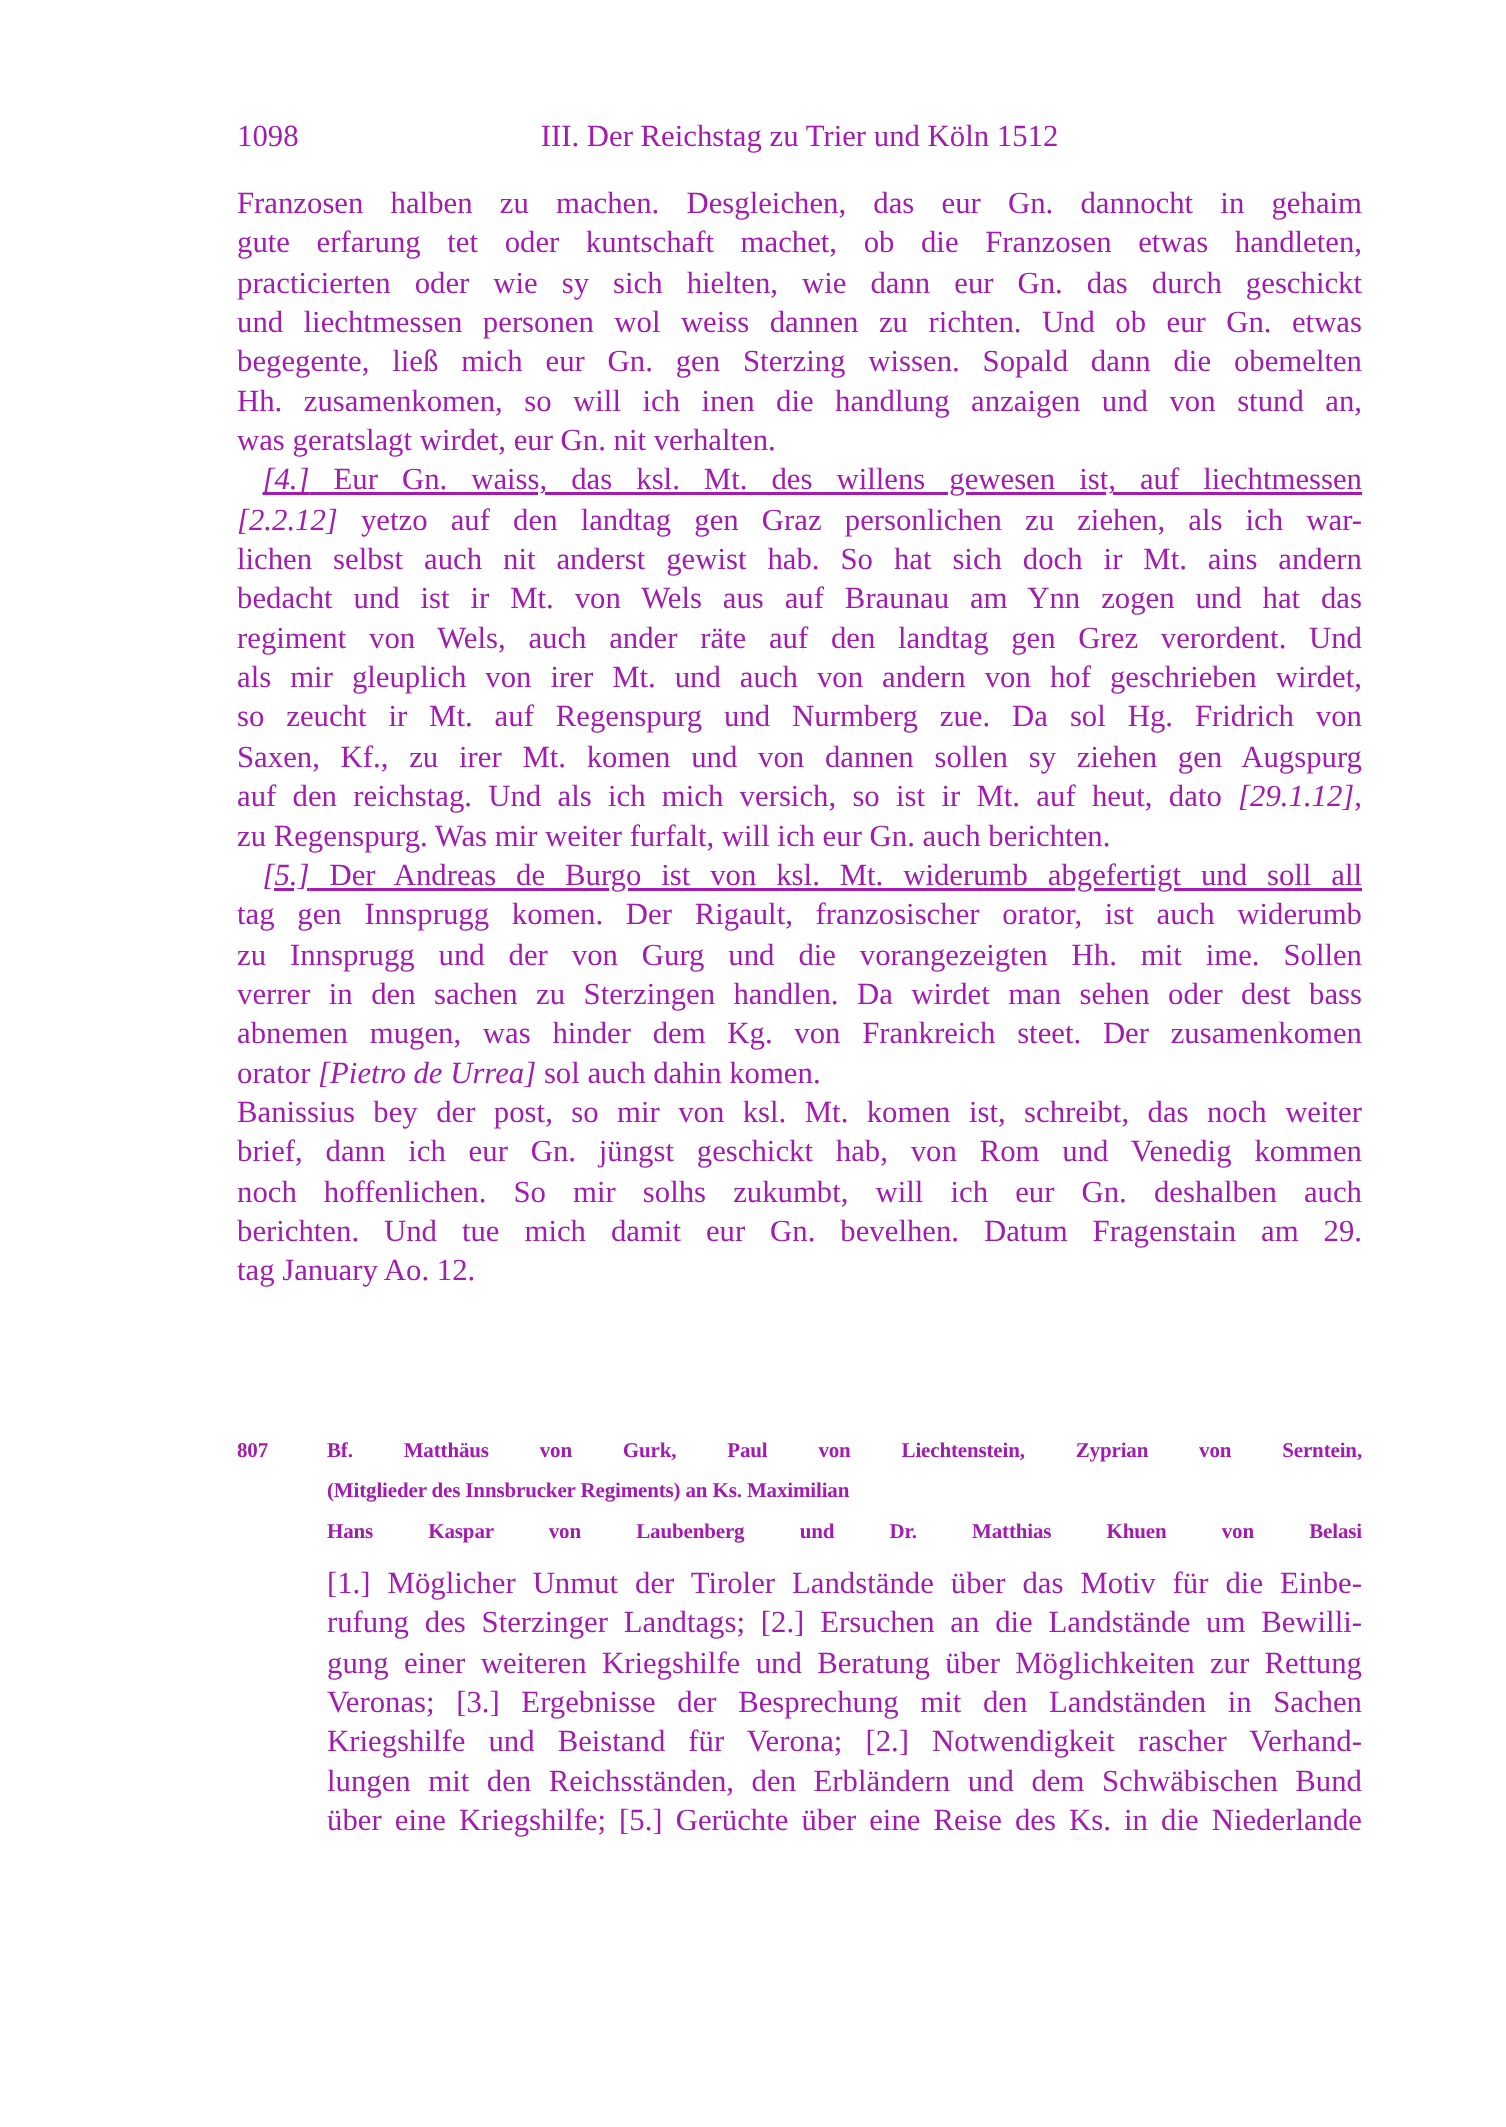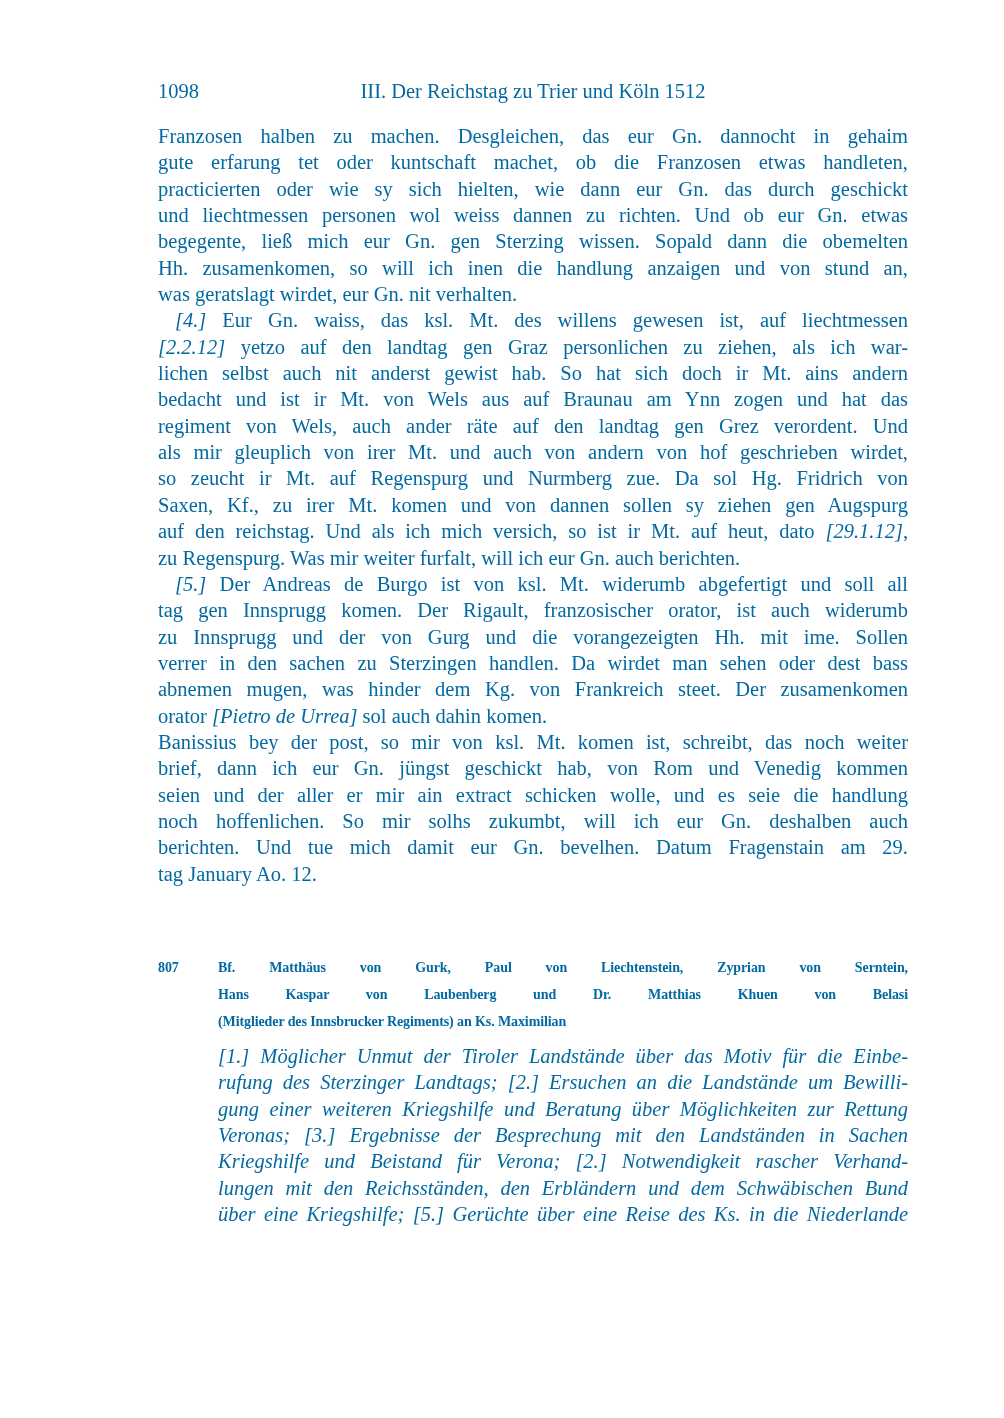--- a/index.html
+++ b/index.html
@@ -1,21 +1,21 @@
 <!DOCTYPE html>
 <html><head>
 <meta charset="utf-8">
 <style>
   html, body { margin: 0; padding: 0; background: #e8e8e8; }
   .page {
     position: relative;
     width: 1004px;
     height: 1418px;
     background: #ffffff;
-    color: #0369a1;
+    color: #a21caf;
     font-family: "Liberation Serif", serif;
     overflow: hidden;
   }
   .header {
     position: absolute;
     top: 78px; left: 158px; width: 750px; height: 26px;
     font-size: 20.5px; line-height: 26px;
     text-align: center;
   }
   .pagenum { position: absolute; left: 0; top: 0; }
@@ -24,37 +24,36 @@
     top: 123px; left: 158px; width: 750px;
     font-size: 20.5px; line-height: 26.35px;
   }
   .tline {
     text-align: justify;
     text-align-last: justify;
     height: 26.35px;
     overflow: hidden;
   }
   .tline.lastline { text-align-last: left; }
-  .tline.pindent { text-indent: 17px; }
+  .tline.pindent { text-indent: 17px; text-decoration: underline; }
   .it { font-style: italic; }
   .entry {
     position: absolute;
     top: 954px; left: 158px; width: 750px;
     font-size: 14px; line-height: 27px;
     font-weight: bold;
     letter-spacing: -0.1px;
   }
   .entry-num { position: absolute; left: 0; top: 0; }
   .entry-heading { margin-left: 60px; }
   .entry-heading .tline { height: 27px; }
   .summary {
     position: absolute;
     top: 1043px; left: 218px; width: 690px;
     font-size: 20.5px; line-height: 26.35px;
-    font-style: italic;
   }
 </style>
 </head>
 <body>
 
 <div class="page">
   <div class="header">
     <span class="pagenum">1098</span>
     <span class="running-title">III. Der Reichstag zu Trier und Köln 1512</span>
   </div>
@@ -85,33 +84,32 @@
         <div class="tline pindent"><span class="it">[5.]</span><span> Der Andreas de Burgo ist von ksl. Mt. widerumb abgefertigt und soll all</span></div>
         <div class="tline"><span>tag gen Innsprugg komen. Der Rigault, franzosischer orator, ist auch widerumb</span></div>
         <div class="tline"><span>zu Innsprugg und der von Gurg und die vorangezeigten Hh. mit ime. Sollen</span></div>
         <div class="tline"><span>verrer in den sachen zu Sterzingen handlen. Da wirdet man sehen oder dest bass</span></div>
         <div class="tline"><span>abnemen mugen, was hinder dem Kg. von Frankreich steet. Der zusamenkomen</span></div>
         <div class="tline lastline"><span>orator </span><span class="it">[Pietro de Urrea]</span><span> sol auch dahin komen.</span></div>
       </div>
       <div>
         <div class="tline"><span>Banissius bey der post, so mir von ksl. Mt. komen ist, schreibt, das noch weiter</span></div>
         <div class="tline"><span>brief, dann ich eur Gn. jüngst geschickt hab, von Rom und Venedig kommen</span></div>
-        <div class="tline"><span>seien und der aller er mir ain extract schicken wolle, und es seie die handlung</span></div>
         <div class="tline"><span>noch hoffenlichen. So mir solhs zukumbt, will ich eur Gn. deshalben auch</span></div>
         <div class="tline"><span>berichten. Und tue mich damit eur Gn. bevelhen. Datum Fragenstain am 29.</span></div>
         <div class="tline lastline"><span>tag January Ao. 12.</span></div>
       </div>
     </div>
 
   <div class="entry">
     <span class="entry-num">807</span>
     <div class="entry-heading" id="entry-heading">
         <div class="tline"><span>Bf. Matthäus von Gurk, Paul von Liechtenstein, Zyprian von Serntein,</span></div>
+        <div class="tline lastline"><span>(Mitglieder des Innsbrucker Regiments) an Ks. Maximilian</span></div>
         <div class="tline"><span>Hans Kaspar von Laubenberg und Dr. Matthias Khuen von Belasi</span></div>
-        <div class="tline lastline"><span>(Mitglieder des Innsbrucker Regiments) an Ks. Maximilian</span></div>
       </div>
   </div>
 
   <div class="summary" id="entry-summary">
       <div class="tline"><span>[1.] Möglicher Unmut der Tiroler Landstände über das Motiv für die Einbe-</span></div>
       <div class="tline"><span>rufung des Sterzinger Landtags; [2.] Ersuchen an die Landstände um Bewilli-</span></div>
       <div class="tline"><span>gung einer weiteren Kriegshilfe und Beratung über Möglichkeiten zur Rettung</span></div>
       <div class="tline"><span>Veronas; [3.] Ergebnisse der Besprechung mit den Landständen in Sachen</span></div>
       <div class="tline"><span>Kriegshilfe und Beistand für Verona; [2.] Notwendigkeit rascher Verhand-</span></div>
       <div class="tline"><span>lungen mit den Reichsständen, den Erbländern und dem Schwäbischen Bund</span></div>

